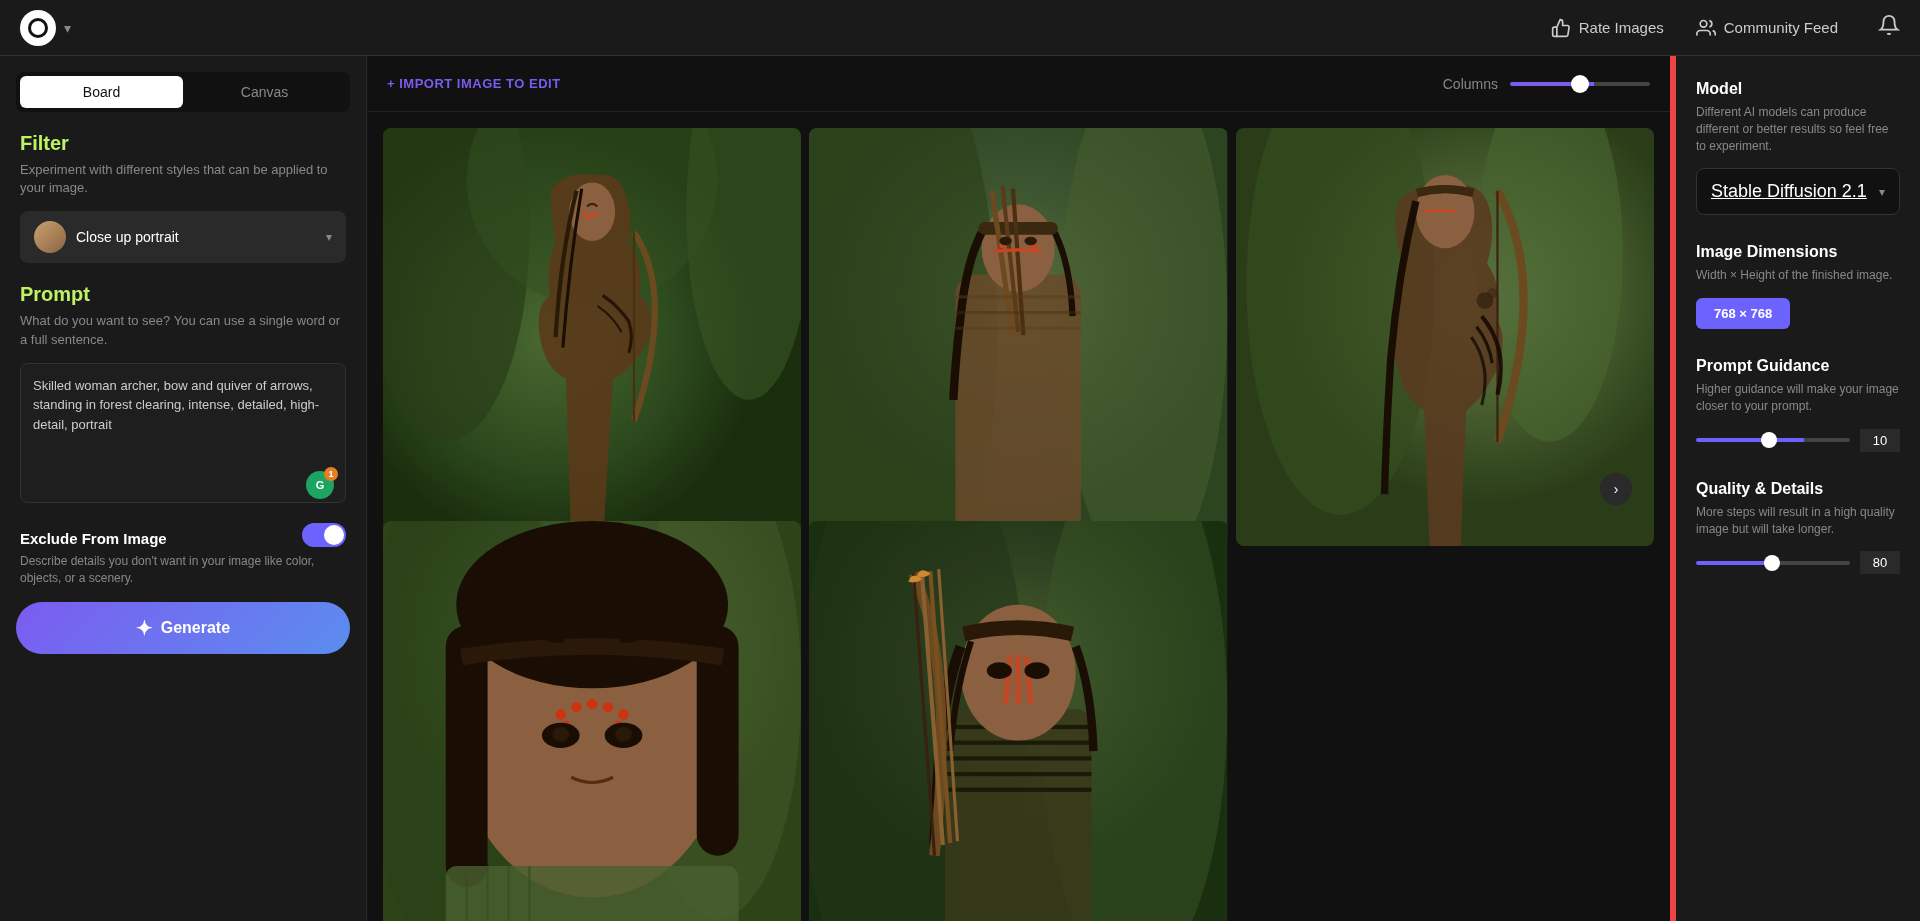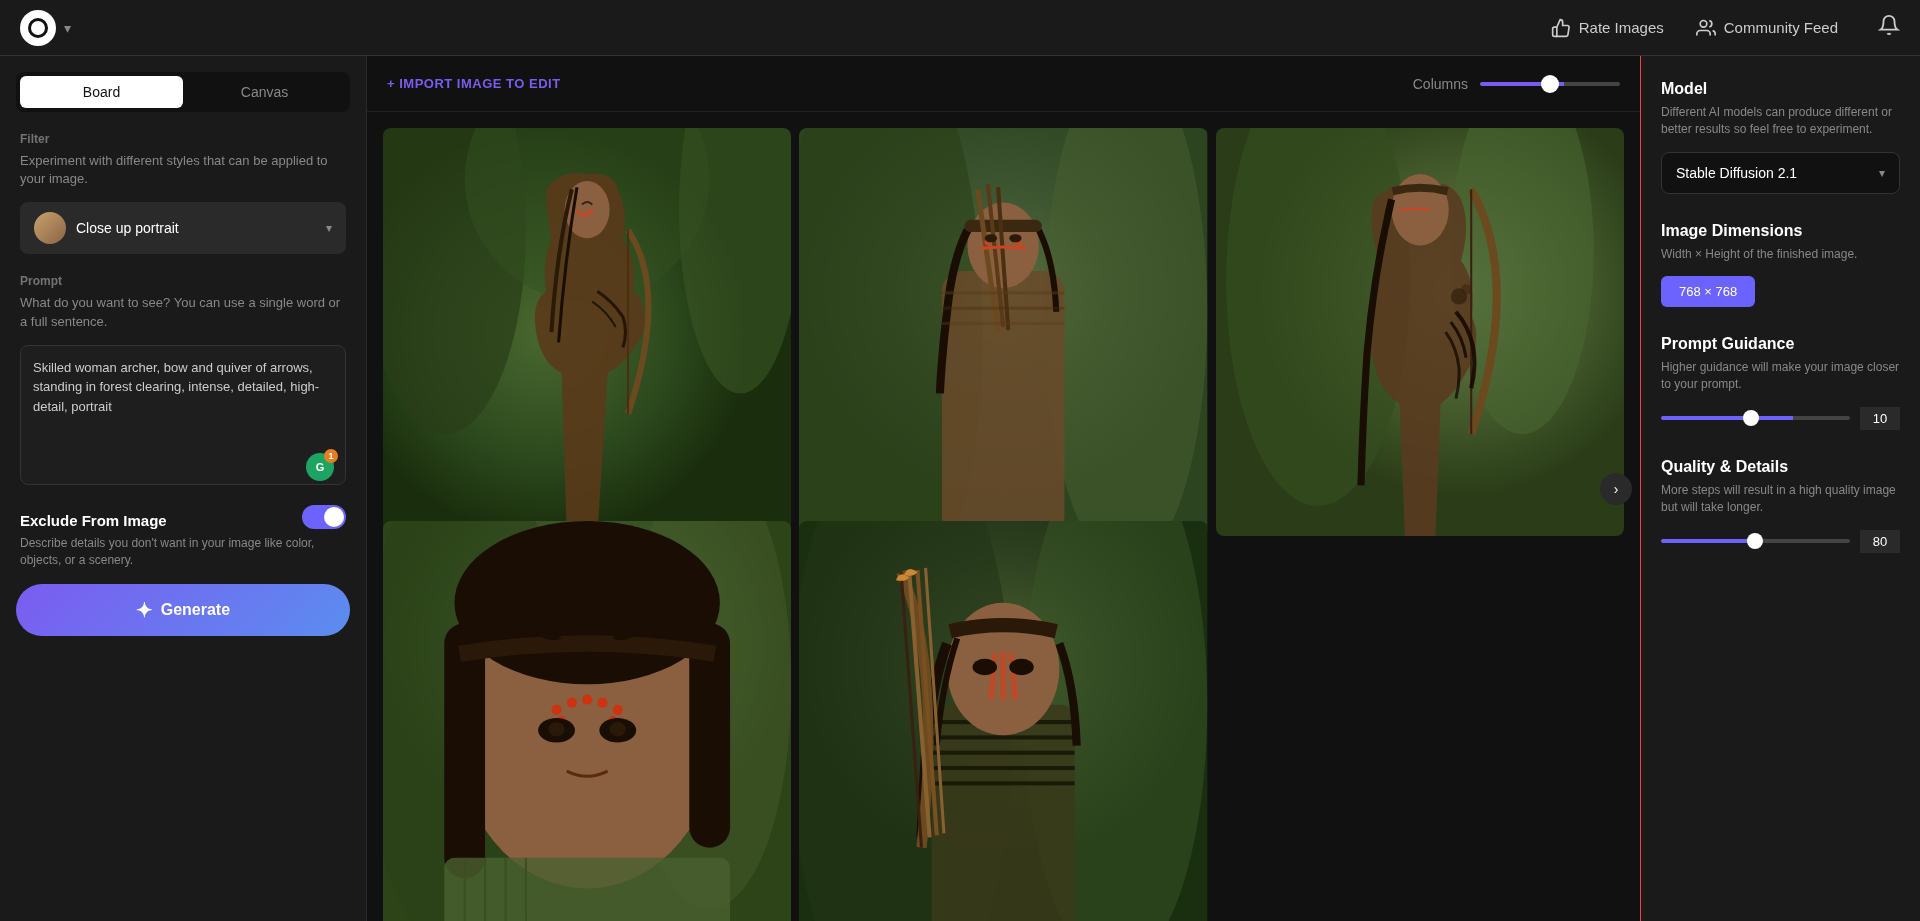--- a/index.html
+++ b/index.html
@@ -108,24 +108,24 @@
     }
     .tab-btn.inactive {
       background: transparent;
       color: #888;
     }
 
     .sidebar-section {
       padding: 20px 20px 0;
     }
     .sidebar-section-title {
-      font-size: 12px;
+      font-size: 20px;
       font-weight: 700;
       margin-bottom: 6px;
-      color: #737373;
+      color: #bef264;
     }
     .sidebar-section-desc {
       font-size: 13px;
       color: #888;
       line-height: 1.4;
       margin-bottom: 14px;
     }
 
     .filter-select {
       display: flex;
@@ -327,23 +327,23 @@
       background: #2a2a2a;
       border-radius: 50%;
       display: flex; align-items: center; justify-content: center;
       cursor: pointer;
       color: #fff;
       font-size: 14px;
     }
 
     
     .right-sidebar {
-      width: 280px;
+      width: 250px;
       background: #1a1a1a;
-      border-left: 1px solid #ef4444;
+      border-left: 6px solid #ef4444;
       overflow-y: auto;
       padding: 24px 20px;
       flex-shrink: 0;
     }
     .right-sidebar::-webkit-scrollbar { width: 4px; }
     .right-sidebar::-webkit-scrollbar-thumb { background: #444; border-radius: 2px; }
 
     .rs-section { margin-bottom: 28px; }
     .rs-title {
       font-size: 16px;
@@ -362,35 +362,36 @@
       background: #111;
       border: 1px solid #333;
       border-radius: 8px;
       padding: 12px 14px;
       display: flex;
       align-items: center;
       justify-content: space-between;
       cursor: pointer;
     }
     .model-select-label {
-      font-size: 14px;
-      color: #fff;
+      font-size: 18px;
+      color: #fff;
+      text-decoration: underline;
     }
     .model-select-chevron {
       color: #888;
       font-size: 12px;
     }
 
     .dim-btn {
       background: #6c63ff;
       border: none;
       border-radius: 6px;
       color: #fff;
       font-size: 13px;
-      font-weight: 400;
+      font-weight: 700;
       padding: 8px 18px;
       cursor: pointer;
     }
 
     .rs-slider-row {
       display: flex;
       align-items: center;
       gap: 10px;
       margin-top: 10px;
     }

